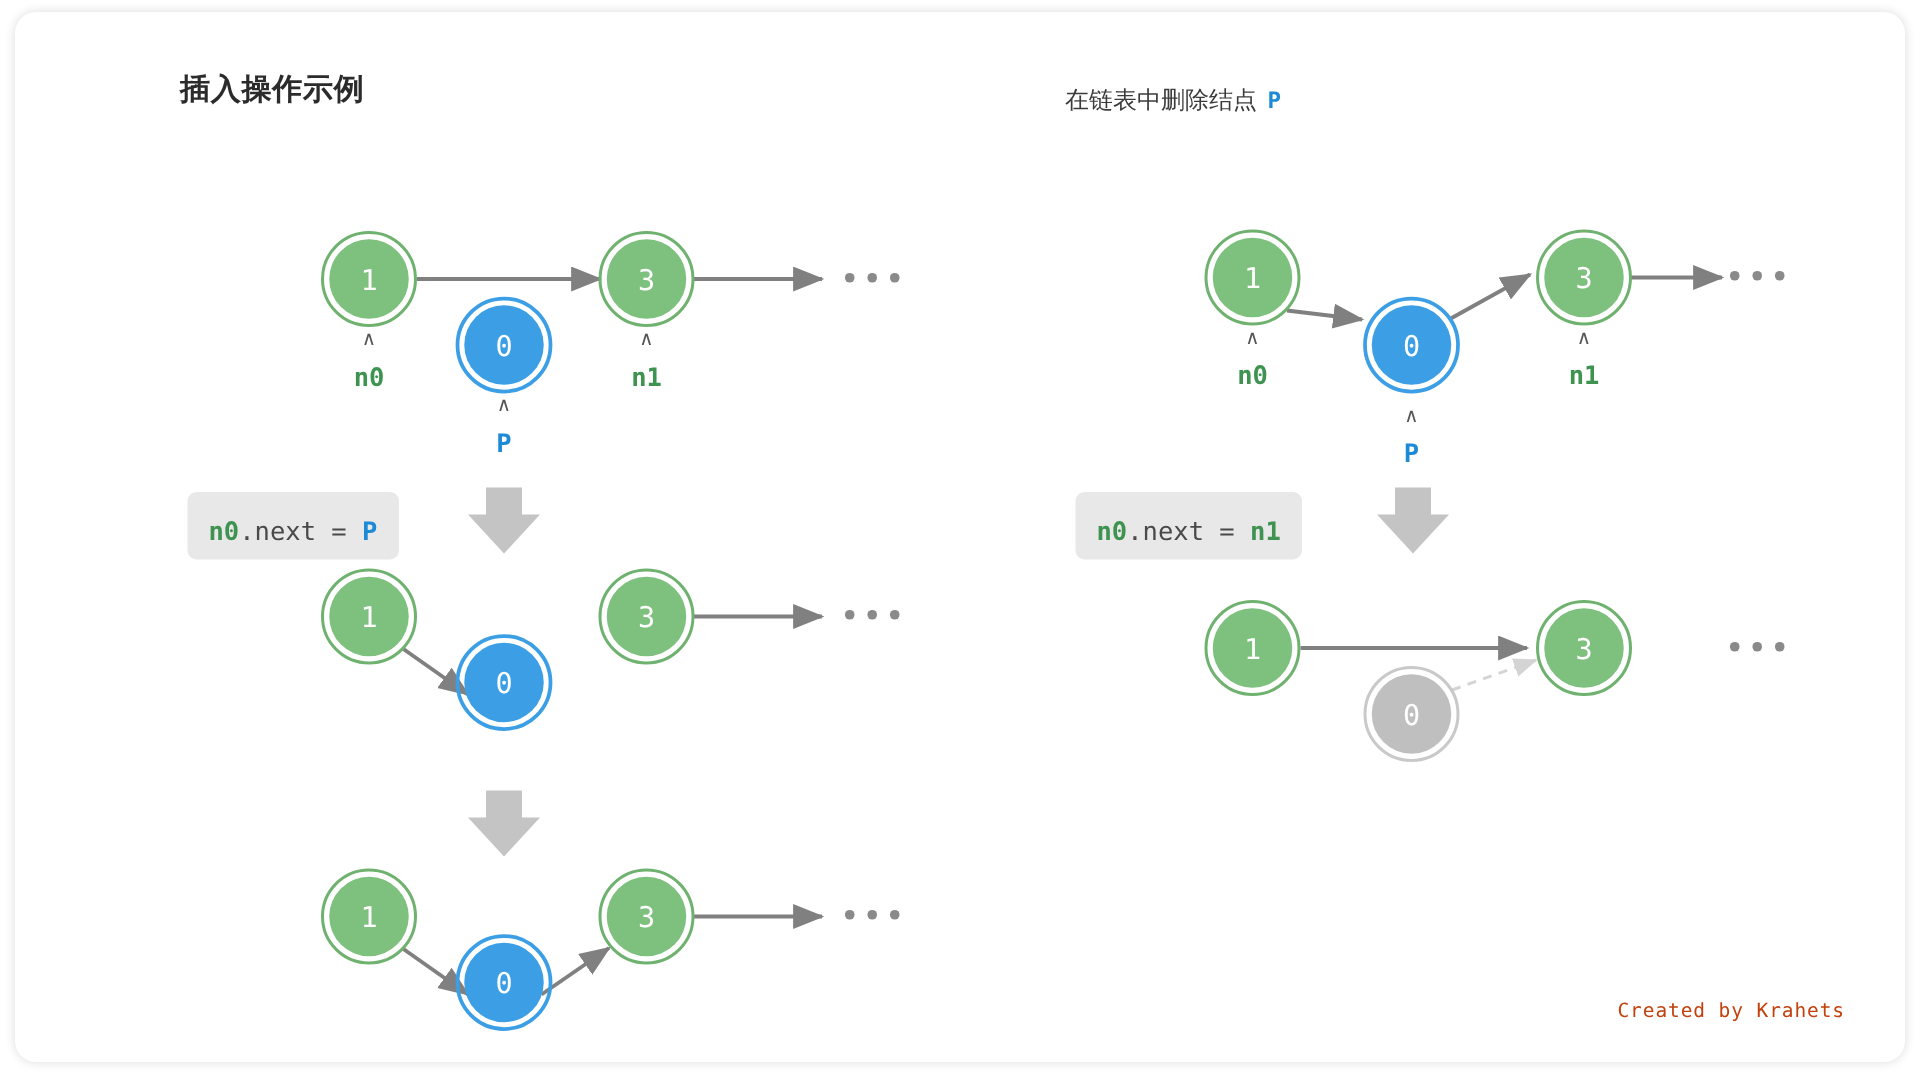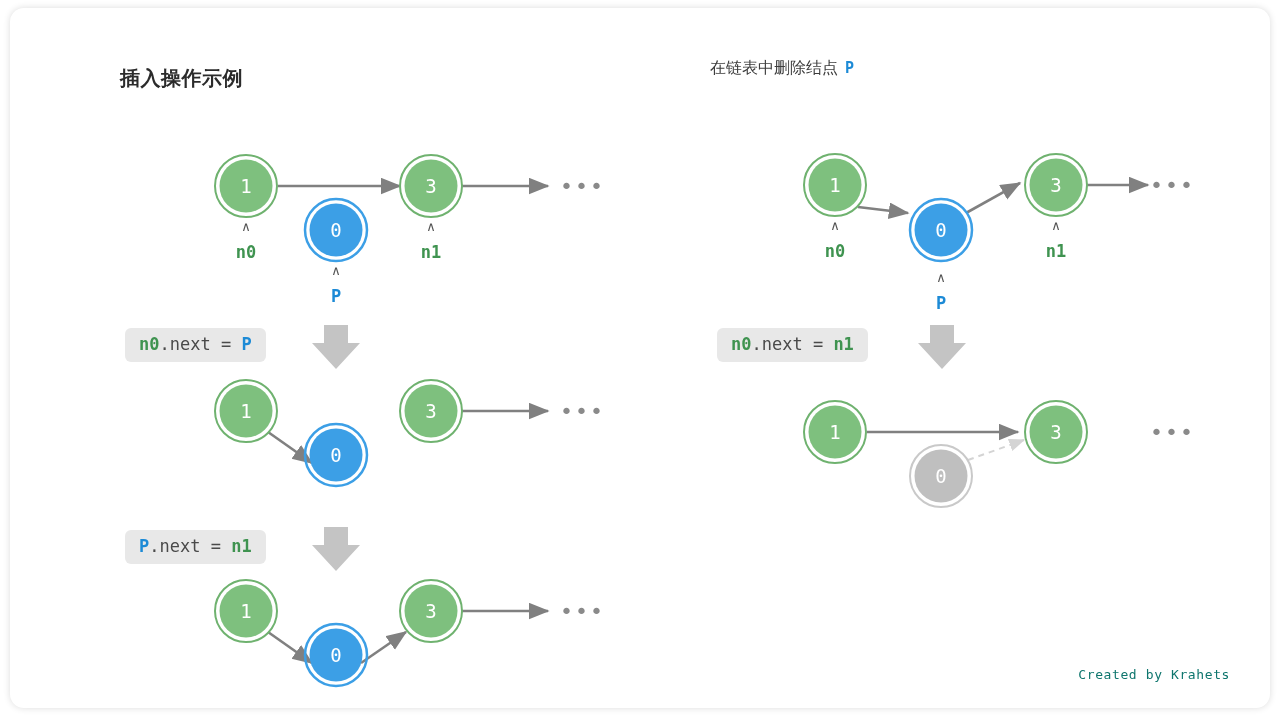--- a/index.html
+++ b/index.html
@@ -20,21 +20,21 @@
     position: absolute;
     left: 10px;
     top: 8px;
     width: 1260px;
     height: 700px;
     background: #ffffff;
     border-radius: 14px;
     box-shadow: 0 0 7px rgba(0,0,0,0.14);
   }
   .panel { position: absolute; }
-  .panel-left  { left: 110px; top: 38px; margin-top: 19px; }
+  .panel-left  { left: 110px; top: 38px; }
   .panel-right { left: 700px; top: 38px; }
 
   .panel-title {
     font-size: 20px;
     font-weight: bold;
     color: #2b2b2b;
     letter-spacing: 0.5px;
     white-space: nowrap;
   }
   .panel-sub {
@@ -54,21 +54,21 @@
   .sp { display: inline-block; width: 7px; }
 
   
   .stage { position: absolute; left: 0; top: 0; }
 
   
   .code-pill {
     position: absolute;
     background: #e8e8e8;
     border-radius: 6px;
-    padding: 7px 14px 8px 14px;
+    padding: 18px 14px 8px 14px;
     font-family: "DejaVu Sans Mono", monospace;
     font-size: 17px;
     color: #4a4a4a;
     white-space: nowrap;
     line-height: 1.1;
   }
   .code-pill .g { color: #3f9350; font-weight: bold; }
   .code-pill .b { color: #1c8ad6; font-weight: bold; }
   .code-pill .d { color: #4a4a4a; }
 
@@ -92,21 +92,21 @@
     text-align: center;
     line-height: 1;
   }
 
   .credit {
     position: absolute;
     right: 40px;
     bottom: 26px;
     font-family: "DejaVu Sans Mono", monospace;
     font-size: 13px;
-    color: #0f766e;
+    color: #c2410c;
     letter-spacing: 0.6px;
   }
   .dots {
     position: absolute;
     color: #8a8a8a;
     font-size: 22px;
     letter-spacing: 2px;
     line-height: 1;
     font-family: "DejaVu Sans", sans-serif;
   }
@@ -272,23 +272,20 @@
     <div class="dots" style="left:550px; top:168px;">•••</div>
     <div class="dots" style="left:550px; top:393px;">•••</div>
     <div class="dots" style="left:550px; top:593px;">•••</div>
     <div class="dots" style="left:1140px; top:167px;">•••</div>
     <div class="dots" style="left:1140px; top:414px;">•••</div>
 
     <div class="code-pill" style="left:115px; top:320px;">
       <span class="g">n0</span><span class="d">.next = </span><span class="b">P</span>
     </div>
 
-    <div class="code-pill" style="left:115px; top:522px;">
-      <span class="b">P</span><span class="d">.next = </span><span class="g">n1</span>
-    </div>
 
     <div class="code-pill" style="left:707px; top:320px;">
       <span class="g">n0</span><span class="d">.next = </span><span class="g">n1</span>
     </div>
 
     <div class="panel panel-right">
       <div class="panel-sub">
         <span>在链表中删除结点</span><span class="sp"></span><span class="mono c-blue">P</span>
       </div>
     </div>

